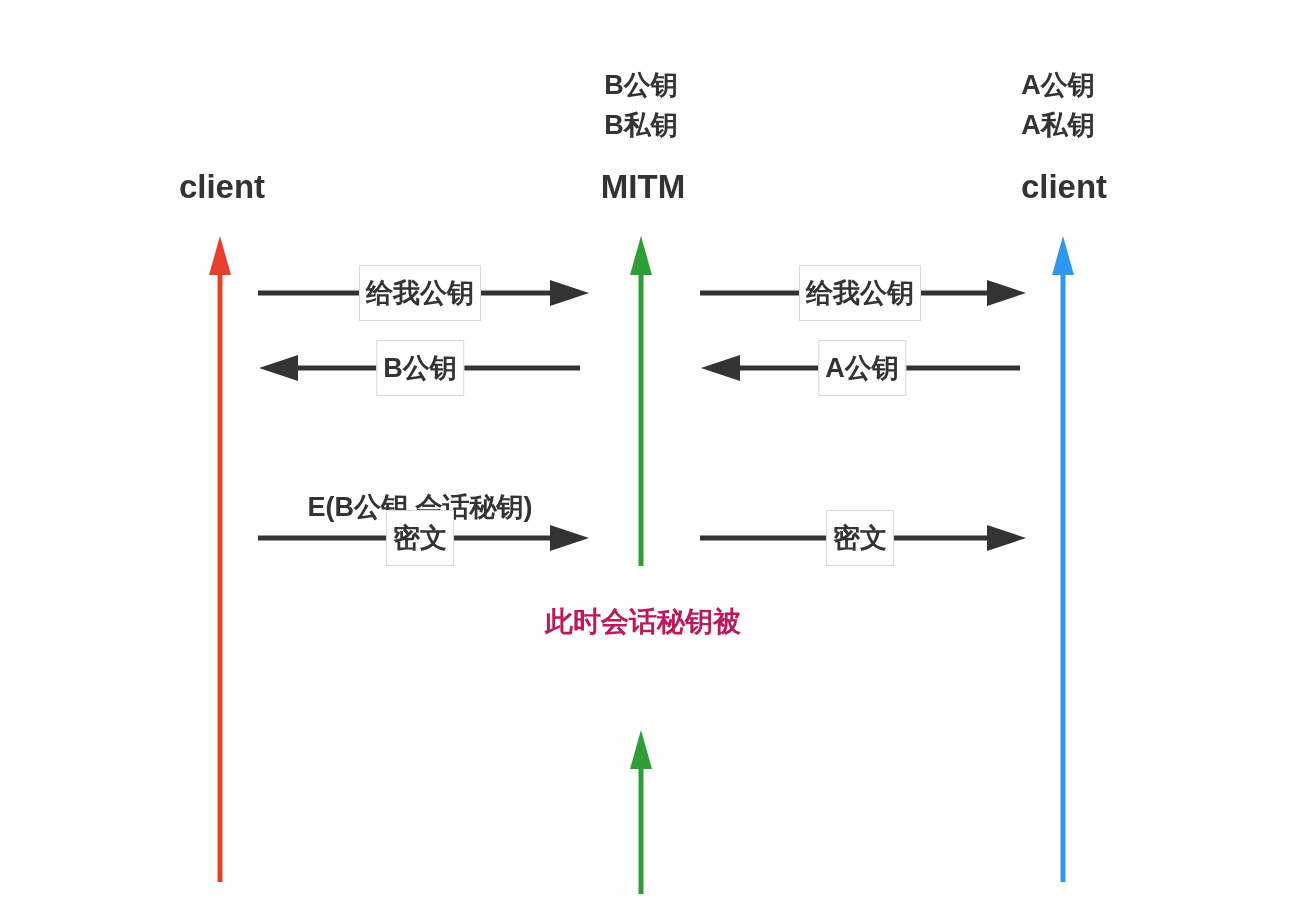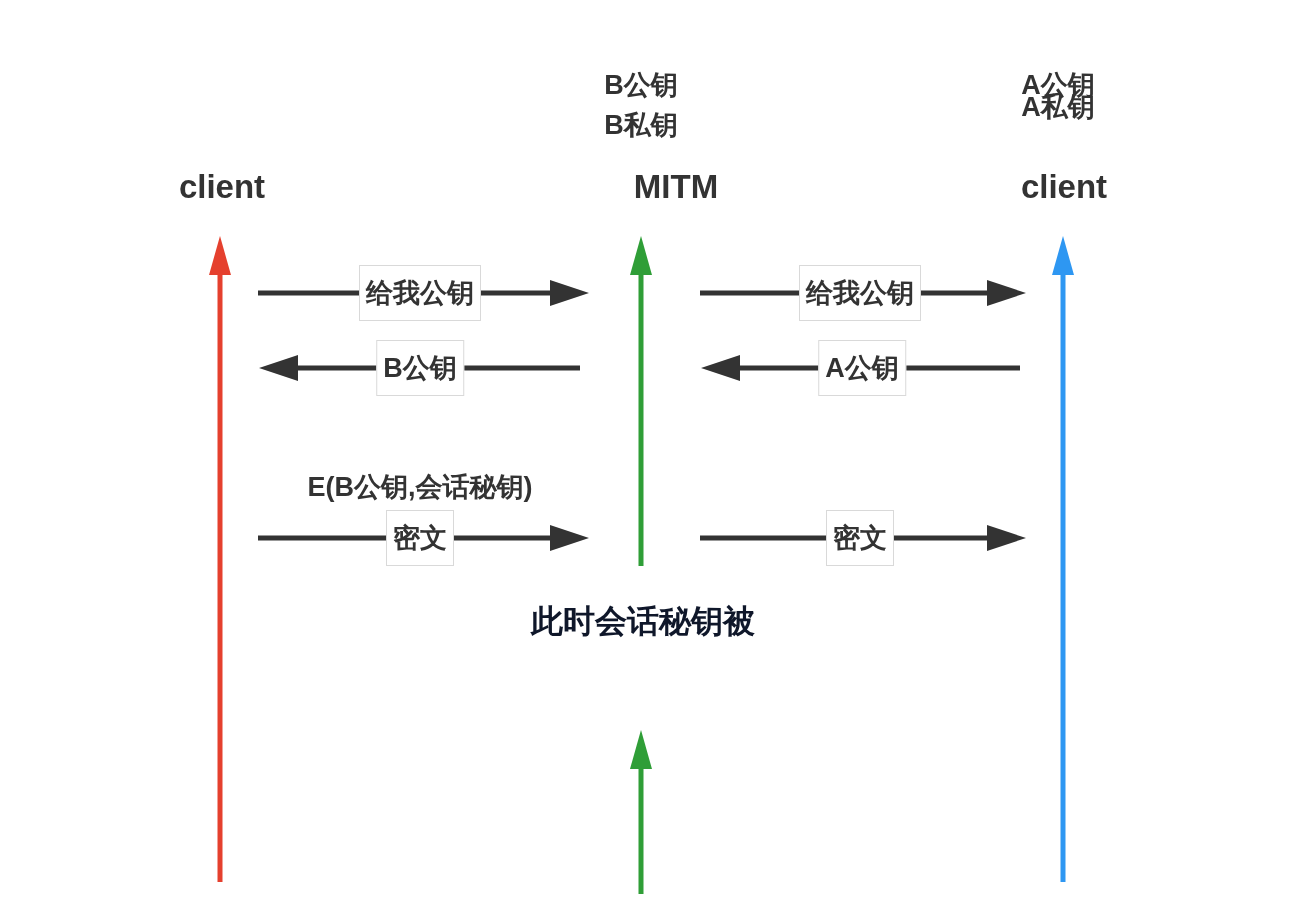--- a/index.html
+++ b/index.html
@@ -34,23 +34,23 @@
   .boxed {
     background: #ffffff;
     border: 1px solid #d9d9d9;
     padding: 9px 6px;
   }
   .plain { background: transparent; }
   .note {
     position: absolute;
     transform: translate(-50%, 0);
     text-align: right;
-    font-size: 32px;
+    font-size: 28px;
     line-height: 39px;
-    color: #0f172a;
+    color: #be185d;
     white-space: nowrap;
   }
 </style>
 </head>
 <body>
 
 <div class="stage">
 
   <svg class="canvas" width="1295" height="917" viewBox="0 0 1295 917">
 
@@ -82,33 +82,33 @@
     <polygon points="589,538 550,525 550,551" fill="#333333"></polygon>
 
     <line x1="700" y1="538" x2="989" y2="538" class="msg-line" stroke="#333333"></line>
     <polygon points="1026,538 987,525 987,551" fill="#333333"></polygon>
   </svg>
 
   <div class="label keyline" style="left:641px; top:85px;">B公钥</div>
   <div class="label keyline" style="left:641px; top:125px;">B私钥</div>
 
   <div class="label keyline" style="left:1058px; top:85px;">A公钥</div>
-  <div class="label keyline" style="left:1058px; top:107px;">A私钥</div>
+  <div class="label keyline" style="left:1058px; top:125px;">A私钥</div>
 
   <div class="label actor" style="left:222px; top:187px;">client</div>
-  <div class="label actor" style="left:676px; top:187px;">MITM</div>
+  <div class="label actor" style="left:643px; top:187px;">MITM</div>
   <div class="label actor" style="left:1064px; top:187px;">client</div>
 
   <div class="label boxed" style="left:420px; top:293px;">给我公钥</div>
   <div class="label boxed" style="left:860px; top:293px;">给我公钥</div>
 
   <div class="label boxed" style="left:420px; top:368px;">B公钥</div>
   <div class="label boxed" style="left:862px; top:368px;">A公钥</div>
 
-  <div class="label plain" style="left:420px; top:487px;">E(B公钥,会话秘钥)</div>
+  <div class="label plain" style="left:420px; top:507px;">E(B公钥,会话秘钥)</div>
 
   <div class="label boxed" style="left:420px; top:538px;">密文</div>
   <div class="label boxed" style="left:860px; top:538px;">密文</div>
 
   <div class="note" style="left:643px; top:602px;">
     <div>此时会话秘钥被</div>
   </div>
 
 </div>
 

